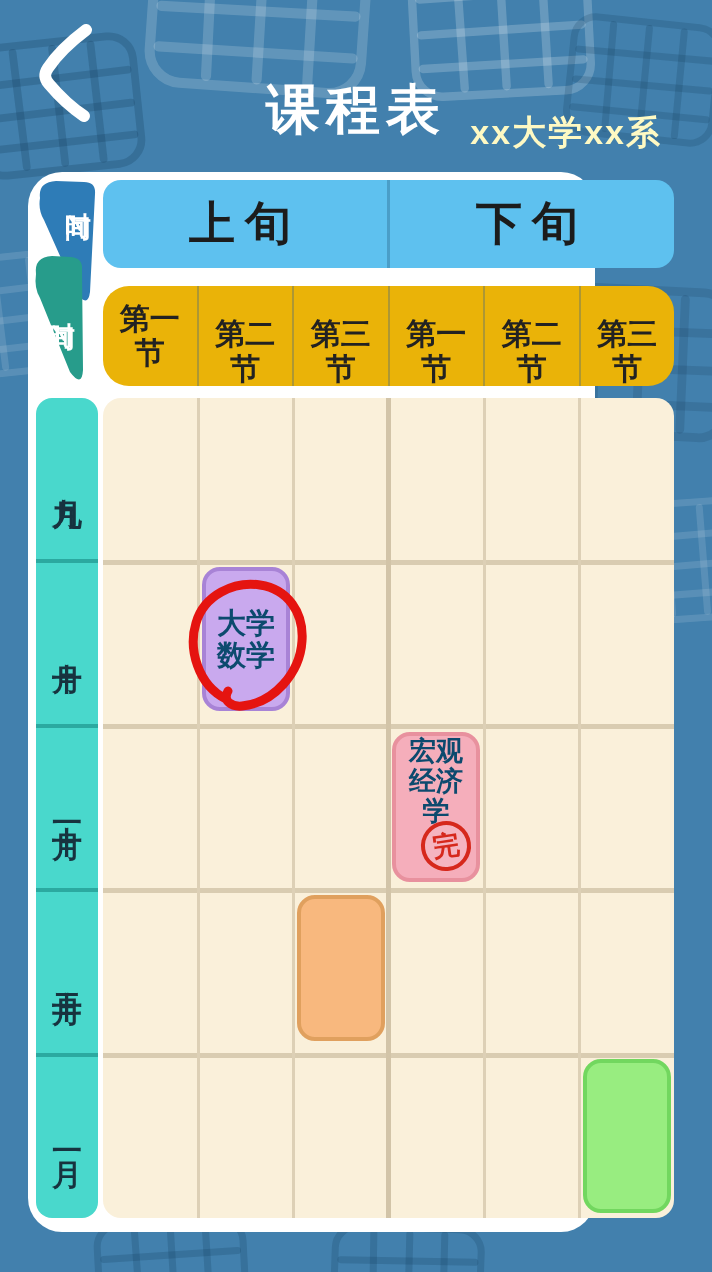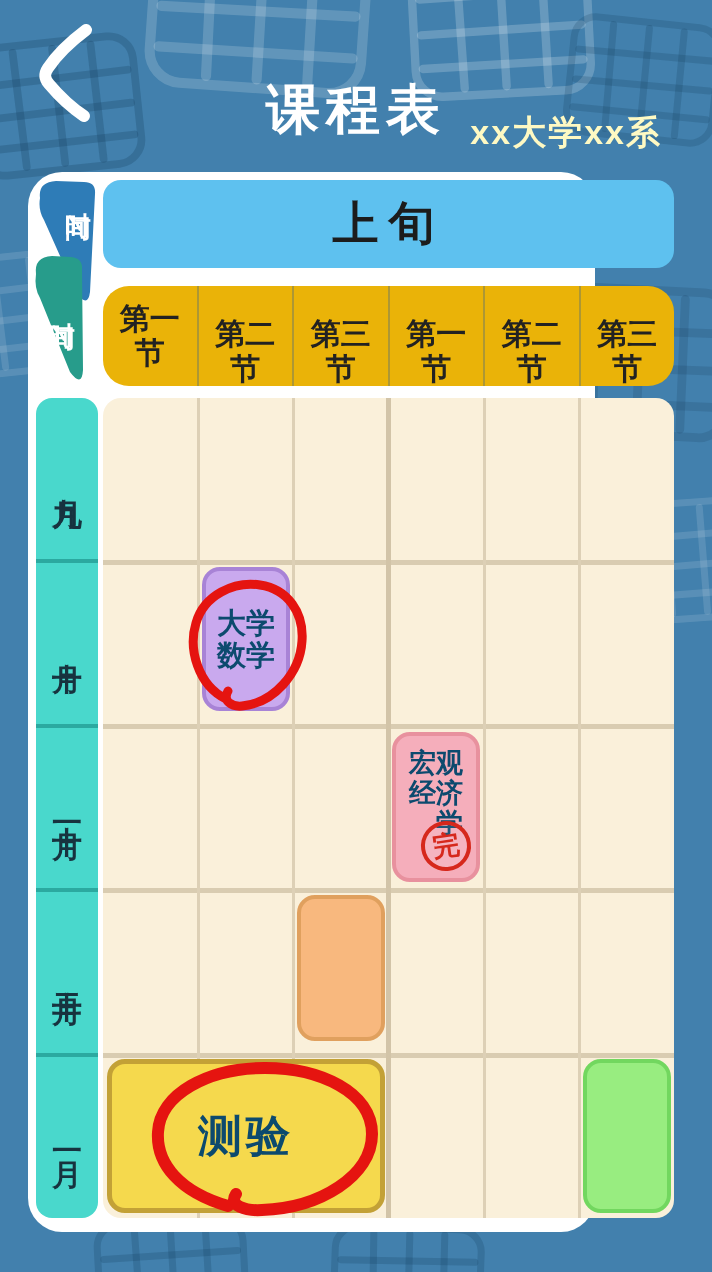--- a/index.html
+++ b/index.html
@@ -78,21 +78,21 @@
   }
   .course-title{
     font-weight:bold;color:#0c4a6e;text-align:center;
     word-break:break-all;line-height:1.12;
   }
   .course.purple{left:99px;top:169px;width:88px;height:144px;background:#c9a9ee;border:4px solid #a883d6;
     display:flex;align-items:center;justify-content:center;}
   .course.purple .course-title{width:2em;font-size:29px;}
   .course.pink{left:289px;top:334px;width:88px;height:150px;background:#f5aebb;border:4px solid #e8919e;
     display:flex;justify-content:center;}
-  .course.pink .course-title{width:2em;font-size:27px;text-align:right;margin-top:12px;}
+  .course.pink .course-title{width:2em;font-size:27px;text-align:center;}
   .course.orange{left:194px;top:497px;width:88px;height:146px;background:#f8b87e;border:4px solid #e0a05e;}
   .course.yellow{left:4px;top:661px;width:278px;height:154px;background:#f5d94d;border:5px solid #c3a136;
     display:flex;align-items:center;justify-content:center;}
   .course.yellow .course-title{font-size:44px;letter-spacing:4px;}
   .course.green{left:480px;top:661px;width:88px;height:154px;background:#98ed80;border:4px solid #72d75f;}
   .circle-marker{position:absolute;pointer-events:none;}
   .stamp{
     position:absolute;right:5px;bottom:7px;width:42px;height:42px;
     border:4px solid #d6281c;border-radius:50%;
     display:flex;align-items:center;justify-content:center;
@@ -159,20 +159,21 @@
     <path d="M 6 20 Q 4 4 22 3 L 50 4 Q 62 4 61 16 L 56 114 Q 54 130 43 116 L 10 42 Q 4 32 6 20 Z" fill="#2e7cb7"></path>
   </svg>
   <div class="wedge-label" style="left:36px;top:20px">时间</div>
   <svg class="corner-wedge" style="left:3px;top:80px" width="64" height="144" viewBox="0 0 64 144">
     <path d="M 5 22 Q 3 5 21 4 L 40 5 Q 52 6 51 18 L 52 118 Q 51 136 39 120 L 9 46 Q 3 36 5 22 Z" fill="#279c8b"></path>
   </svg>
   <div class="wedge-label" style="left:20px;top:130px">时间</div>
 
   <div class="period-row">
     <div class="period-cell">上旬</div>
+    <div class="period-cell">下旬</div>
   </div>
 
   <div class="section-row">
     <div class="section-cell">
         <div class="section-label">第一节</div>
       </div>
     <div class="section-cell">
         <div class="section-label">第二节</div>
       </div>
     <div class="section-cell">
@@ -225,22 +226,16 @@
       </svg>
     </div>
 
     <div class="course pink">
       <div class="course-title">宏观经济学</div>
       <div class="stamp">完</div>
     </div>
 
     <div class="course orange"></div>
 
-    <div class="course yellow">
-      <div class="course-title">测验</div>
-      <svg class="circle-marker" style="left:38px;top:-4px" width="232" height="160" viewBox="0 0 232 160">
-        <path d="M 78 146 C 30 132 6 104 8 72 C 10 34 58 8 115 8 C 170 8 222 32 222 74 C 222 116 170 148 112 150 C 96 151 78 146 86 134" fill="none" stroke="#e51410" stroke-width="12" stroke-linecap="round"></path>
-      </svg>
-    </div>
 
     <div class="course green"></div>
   </div>
 </div>
 
 </body></html>

